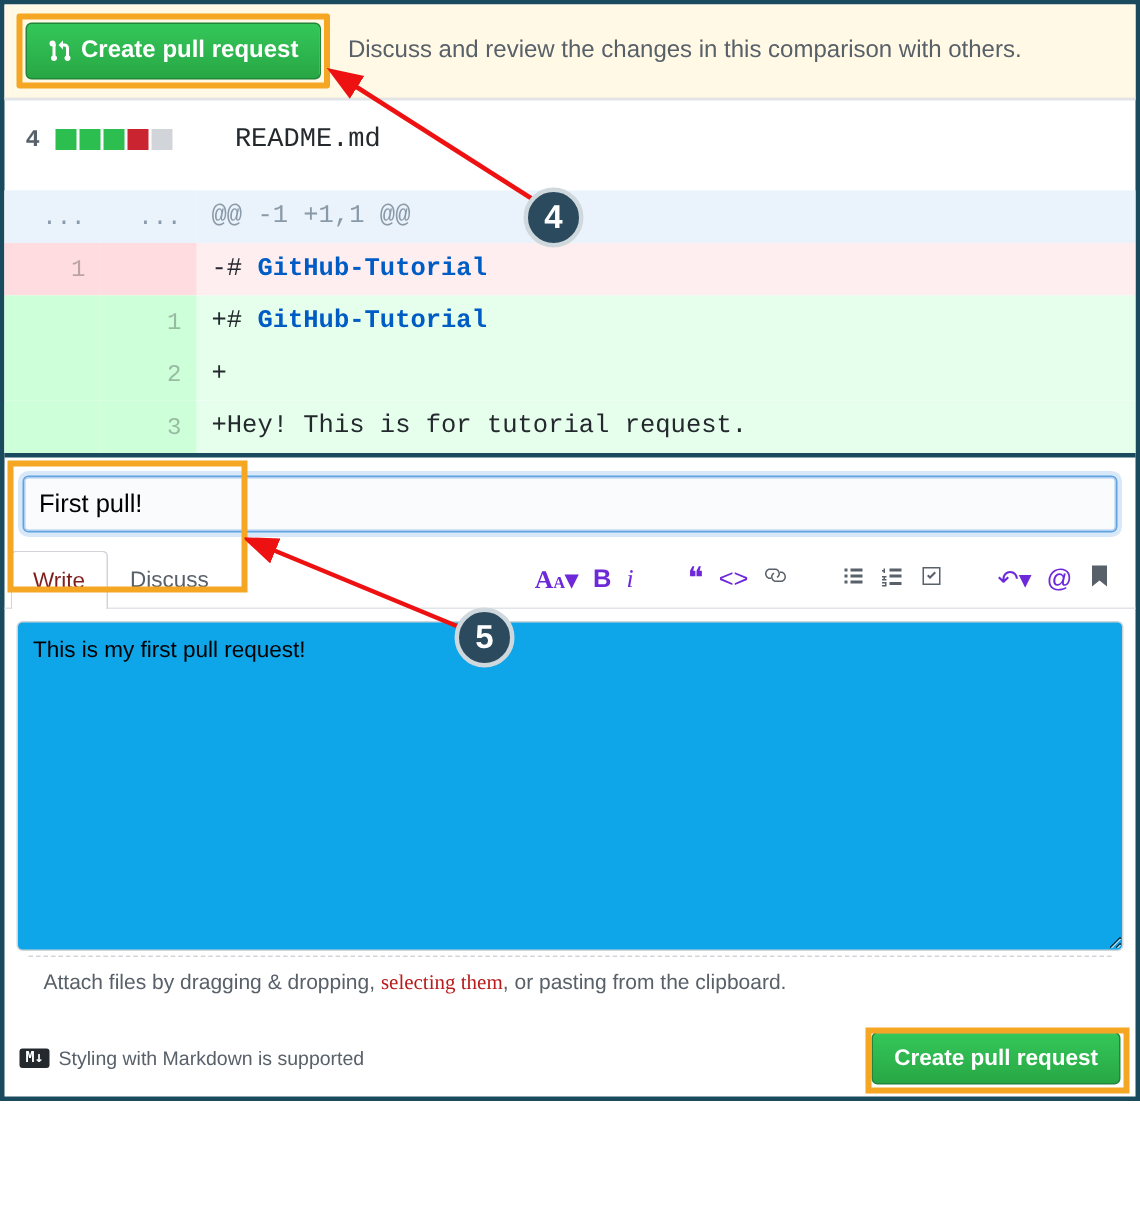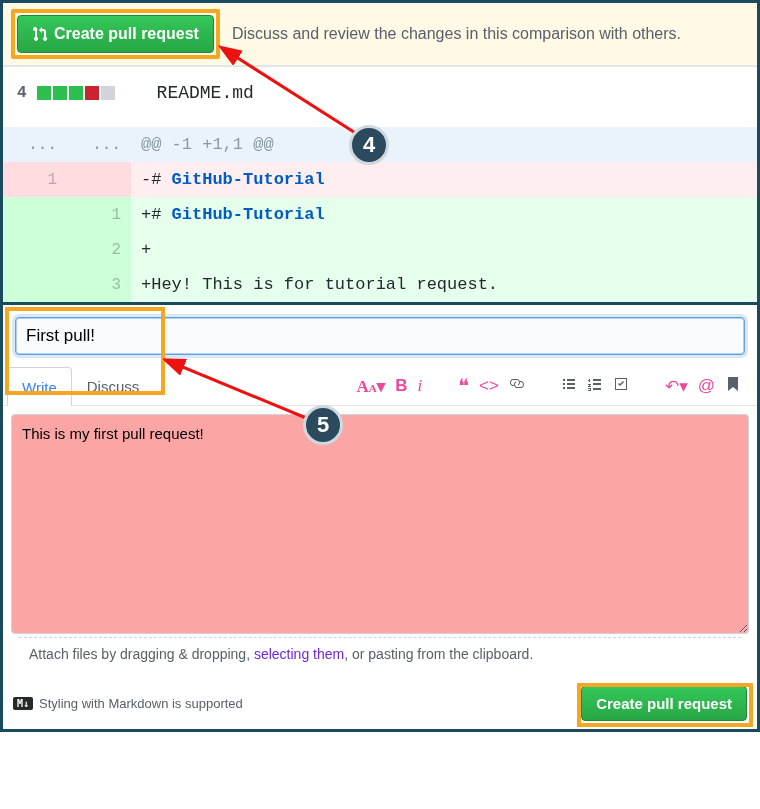--- a/index.html
+++ b/index.html
@@ -31,28 +31,28 @@
   .add { background: #e6ffed; }
   .add .ln { background: #cdffd8; color: rgba(27,31,35,.3); }
   .code-blue { color: #005cc5; font-weight: 700; }
   
   .pr-form { border-top: 3px solid #1a4a5e; padding: 0; }
   .title-wrap { padding: 12px; }
   .title-input { width: 100%; padding: 8px 10px; font-size: 17px; border: 1px solid #5fa3e0; border-radius: 4px; background: #fafbfc; outline: none; box-shadow: inset 0 0 0 1px rgba(3,102,214,.3), 0 0 0 3px rgba(3,102,214,.15); }
   .tabs-row { display: flex; align-items: center; border-bottom: 1px solid #e1e4e8; padding: 0 4px; }
   .tabs { display: flex; }
   .tab { padding: 10px 14px; font-size: 15px; color: #586069; cursor: pointer; border: 1px solid transparent; border-bottom: none; border-radius: 4px 4px 0 0; background: transparent; }
-  .tab.active { background: #fff; border-color: #d1d5da; color: #3b82f6; margin-bottom: -1px; }
-  .toolbar { margin-left: auto; display: flex; gap: 36px; color: #ec4899; font-size: 17px; padding-right: 12px; }
+  .tab.active { background: #fff; border-color: #d1d5da; color: #7f1d1d; margin-bottom: -1px; }
+  .toolbar { margin-left: auto; display: flex; gap: 36px; color: #6d28d9; font-size: 17px; padding-right: 12px; }
   .toolbar .grp { display: flex; gap: 10px; align-items: center; }
   .toolbar svg { width: 16px; height: 16px; fill: #586069; }
   .textarea-wrap { padding: 8px; }
-  .textarea { width: 100%; min-height: 220px; border: 1px solid #d1d5da; border-radius: 4px; background: #fca5a5; padding: 10px; font-size: 15px; resize: vertical; font-family: inherit; }
+  .textarea { width: 100%; min-height: 220px; border: 1px solid #d1d5da; border-radius: 4px; background: #0ea5e9; padding: 10px; font-size: 15px; resize: vertical; font-family: inherit; }
   .attach-bar { border-top: 1px dashed #d1d5da; padding: 8px 10px; color: #586069; font-size: 14px; margin: 0 8px; }
-  .attach-bar a { color: #6d28d9; text-decoration: none; }
+  .attach-bar a { color: #b91c1c; text-decoration: none; font-family: Liberation Serif, serif; }
   .footer-row { display: flex; align-items: center; padding: 8px 10px; }
   .md-badge { background: #24292e; color: #fff; font-size: 10px; font-weight: 700; padding: 1px 4px; border-radius: 2px; margin-right: 6px; font-family: SFMono-Regular, Consolas, monospace; }
   .md-text { color: #586069; font-size: 13px; }
   .footer-row .spacer { flex: 1; }
   
   .overlay { position: relative; }
   .badge-circle { position: absolute; width: 40px; height: 40px; border-radius: 50%; background: #2b4a5e; border: 3px solid #cfd8dc; color: #fff; font-weight: 700; font-size: 22px; display: flex; align-items: center; justify-content: center; z-index: 30; pointer-events: none; }
   .arrow { position: absolute; z-index: 20; pointer-events: none; }
   .hl-title { position: absolute; border: 4px solid #f5a623; z-index: 10; pointer-events: none; }
   .hl-submit { position: absolute; border: 4px solid #f5a623; z-index: 10; pointer-events: none; }

